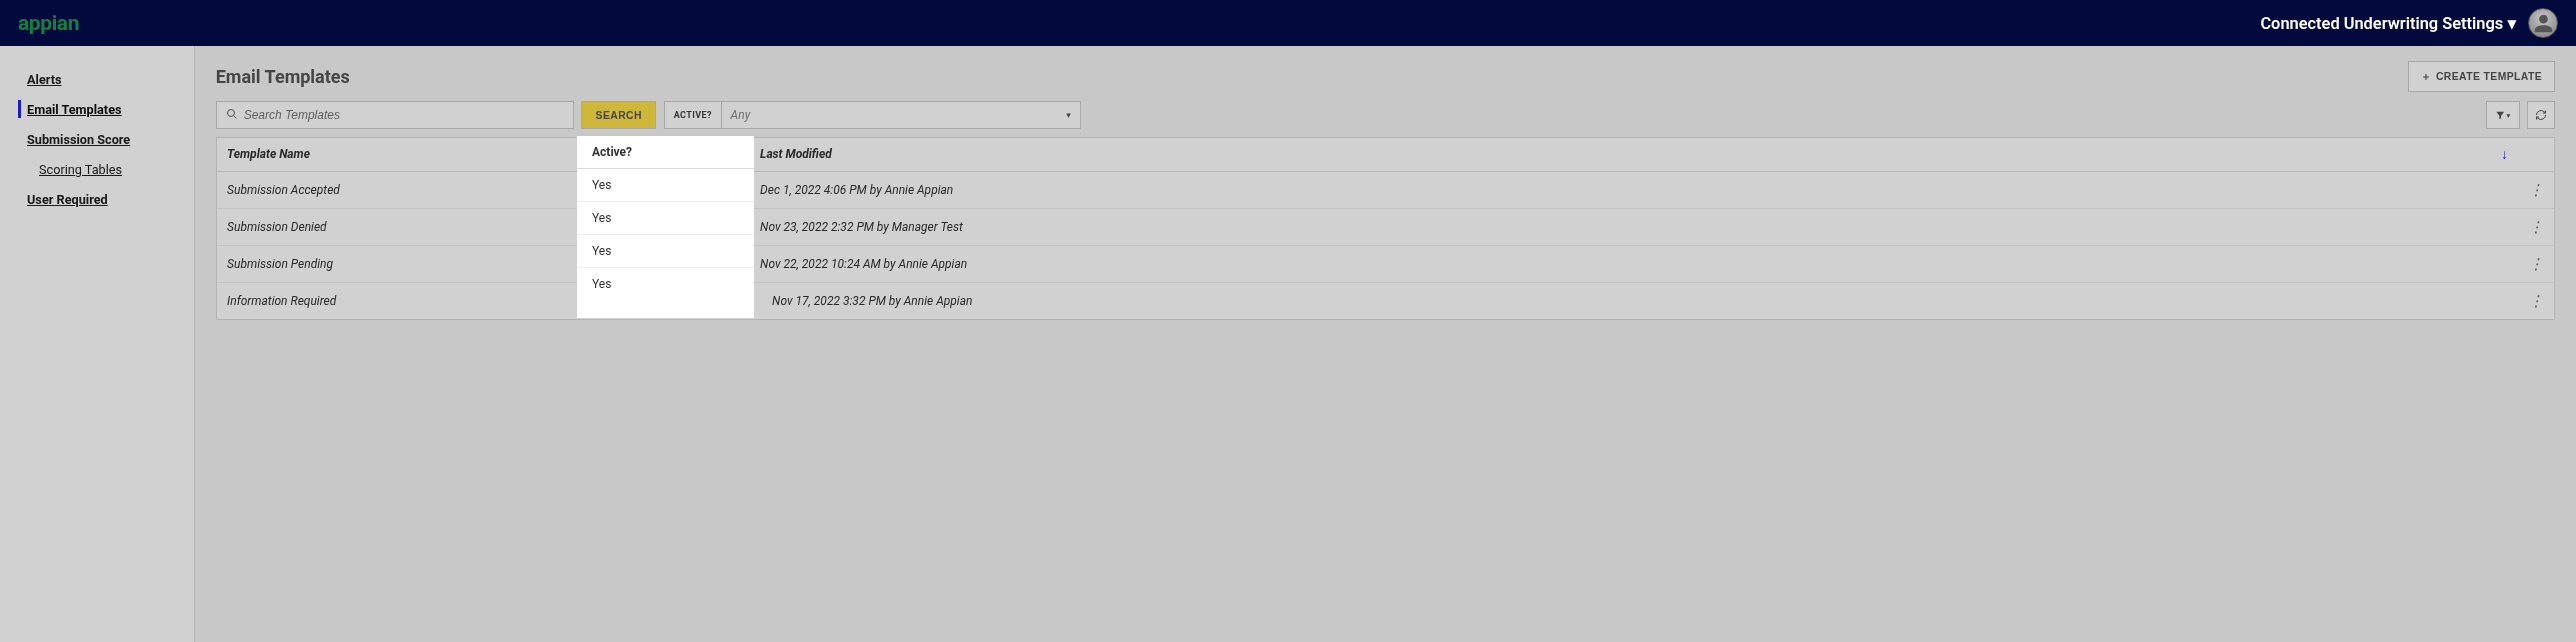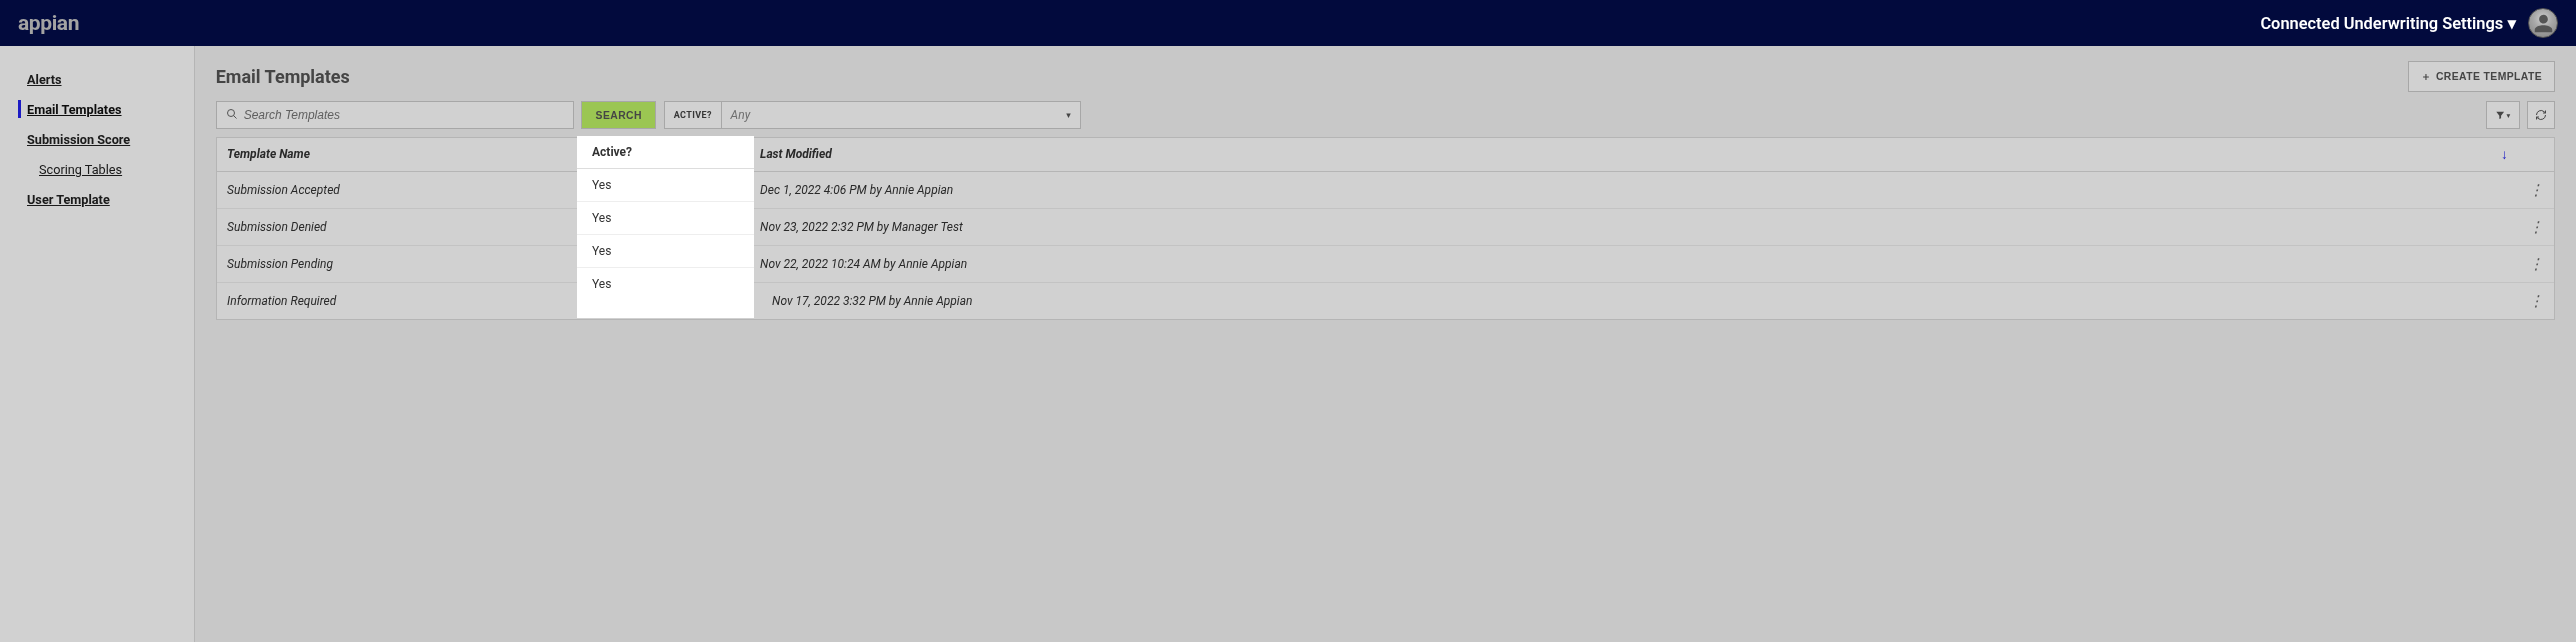--- a/index.html
+++ b/index.html
@@ -1,20 +1,20 @@
 <!DOCTYPE html>
 <html style="font-size:12px"><head>
 <meta charset="utf-8">
 <style>
 * { box-sizing: border-box; margin: 0; padding: 0; }
 body { font-family: -apple-system, BlinkMacSystemFont, "Segoe UI", Roboto, Helvetica, Arial, sans-serif; background: #f5f5f5; color: #333; font-size: 12px; }
 
 
 .topbar { background: #020a3d; color: #fff; height: 46px; display: flex; align-items: center; padding: 0 18px; }
-.topbar .logo { font-weight: 700; font-size: 21px; letter-spacing: -0.4px; color: #a3a3a3; }
+.topbar .logo { font-weight: 700; font-size: 21px; letter-spacing: -0.4px; color: #15803d; }
 .topbar .spacer { flex: 1; }
 .topbar .settings-link { color: #fff; font-size: 16.4px; font-weight: 600; margin-right: 12px; display: flex; align-items: center; gap: 4.5px; cursor: pointer; }
 .topbar .avatar { width: 30px; height: 30px; border-radius: 50%; background: radial-gradient(circle at 50% 35%, #d0d0d0 0%, #a8a8a8 40%, #808080 100%); border: 1.5px solid #555; display: flex; align-items: center; justify-content: center; }
 .topbar .avatar svg { width: 21px; height: 21px; fill: #555; }
 
 
 .dim-overlay { position: fixed; top: 46px; left: 0; right: 0; bottom: 0; background: rgba(0,0,0,0.18); pointer-events: none; z-index: 5; }
 
 
 .main-wrap { display: flex; height: calc(100vh - 46px); }
@@ -29,21 +29,21 @@
 
 .page-header { display: flex; align-items: center; margin-bottom: 9px; }
 .page-title { font-size: 18px; font-weight: 700; color: #555; }
 .page-header .gap { flex: 1; }
 .btn-create { background: #fff; border: 0.7px solid #ccc; color: #555; font-weight: 700; font-size: 10.4px; letter-spacing: 0.4px; padding: 7.5px 12px; cursor: pointer; display: flex; align-items: center; gap: 4.5px; }
 
 
 .search-row { display: flex; align-items: center; gap: 7.5px; margin-bottom: 7.5px; }
 .search-box { display: flex; align-items: center; border: 0.7px solid #ccc; background: #fff; height: 28px; width: 358px; padding: 0 9px; gap: 6px; }
 .search-box input { border: none; outline: none; flex: 1; font-size: 12px; font-style: italic; color: #0f172a; background: transparent; }
-.btn-search { height: 28px; padding: 0 13.4px; background: #bef264; border: 0.7px solid #ccc; font-weight: 600; font-size: 10.4px; cursor: pointer; color: #555; letter-spacing: 0.4px;}
+.btn-search { height: 28px; padding: 0 13.4px; background: #fde047; border: 0.7px solid #ccc; font-weight: 600; font-size: 10.4px; cursor: pointer; color: #555; letter-spacing: 0.4px;}
 .filter-box { display: flex; align-items: center; border: 0.7px solid #ccc; background: #fff; height: 28px; width: 417px; padding: 0 9px; gap: 7.5px; position: relative; cursor: pointer; }
 .filter-box .lbl { font-size: 9px; font-weight: 700; color: #444; letter-spacing: 0.4px; }
 .filter-box .divider { width: 0.7px; align-self: stretch; background: #ccc; margin: 0 1.5px; }
 .filter-box .val { color: #888; font-style: italic; font-size: 12px; }
 .filter-box .chev { position: absolute; right: 9px; font-size: 9px; color: #555; }
 .search-row .gap { flex: 1; }
 .icon-btn { width: 28px; height: 28px; border: 0.7px solid #ccc; background: #fff; display: flex; align-items: center; justify-content: center; cursor: pointer; color: #555; gap: 1.5px; }
 .icon-btn.wide { width: 34px; }
 
 
@@ -79,21 +79,21 @@
       </svg>
   </div>
 </div>
 
 <div class="main-wrap">
   <div class="sidebar">
     <div class="sidebar-item">Alerts</div>
     <div class="sidebar-item active">Email Templates</div>
     <div class="sidebar-item">Submission Score</div>
     <div class="sidebar-item sub">Scoring Tables</div>
-    <div class="sidebar-item">User Template</div>
+    <div class="sidebar-item">User Required</div>
   </div>
   <div class="vr"></div>
   <div class="content">
 
     <div class="page-header">
       <div class="page-title">Email Templates</div>
       <div class="gap"></div>
       <button class="btn-create">
         <span>＋</span>
         <span>CREATE TEMPLATE</span>

